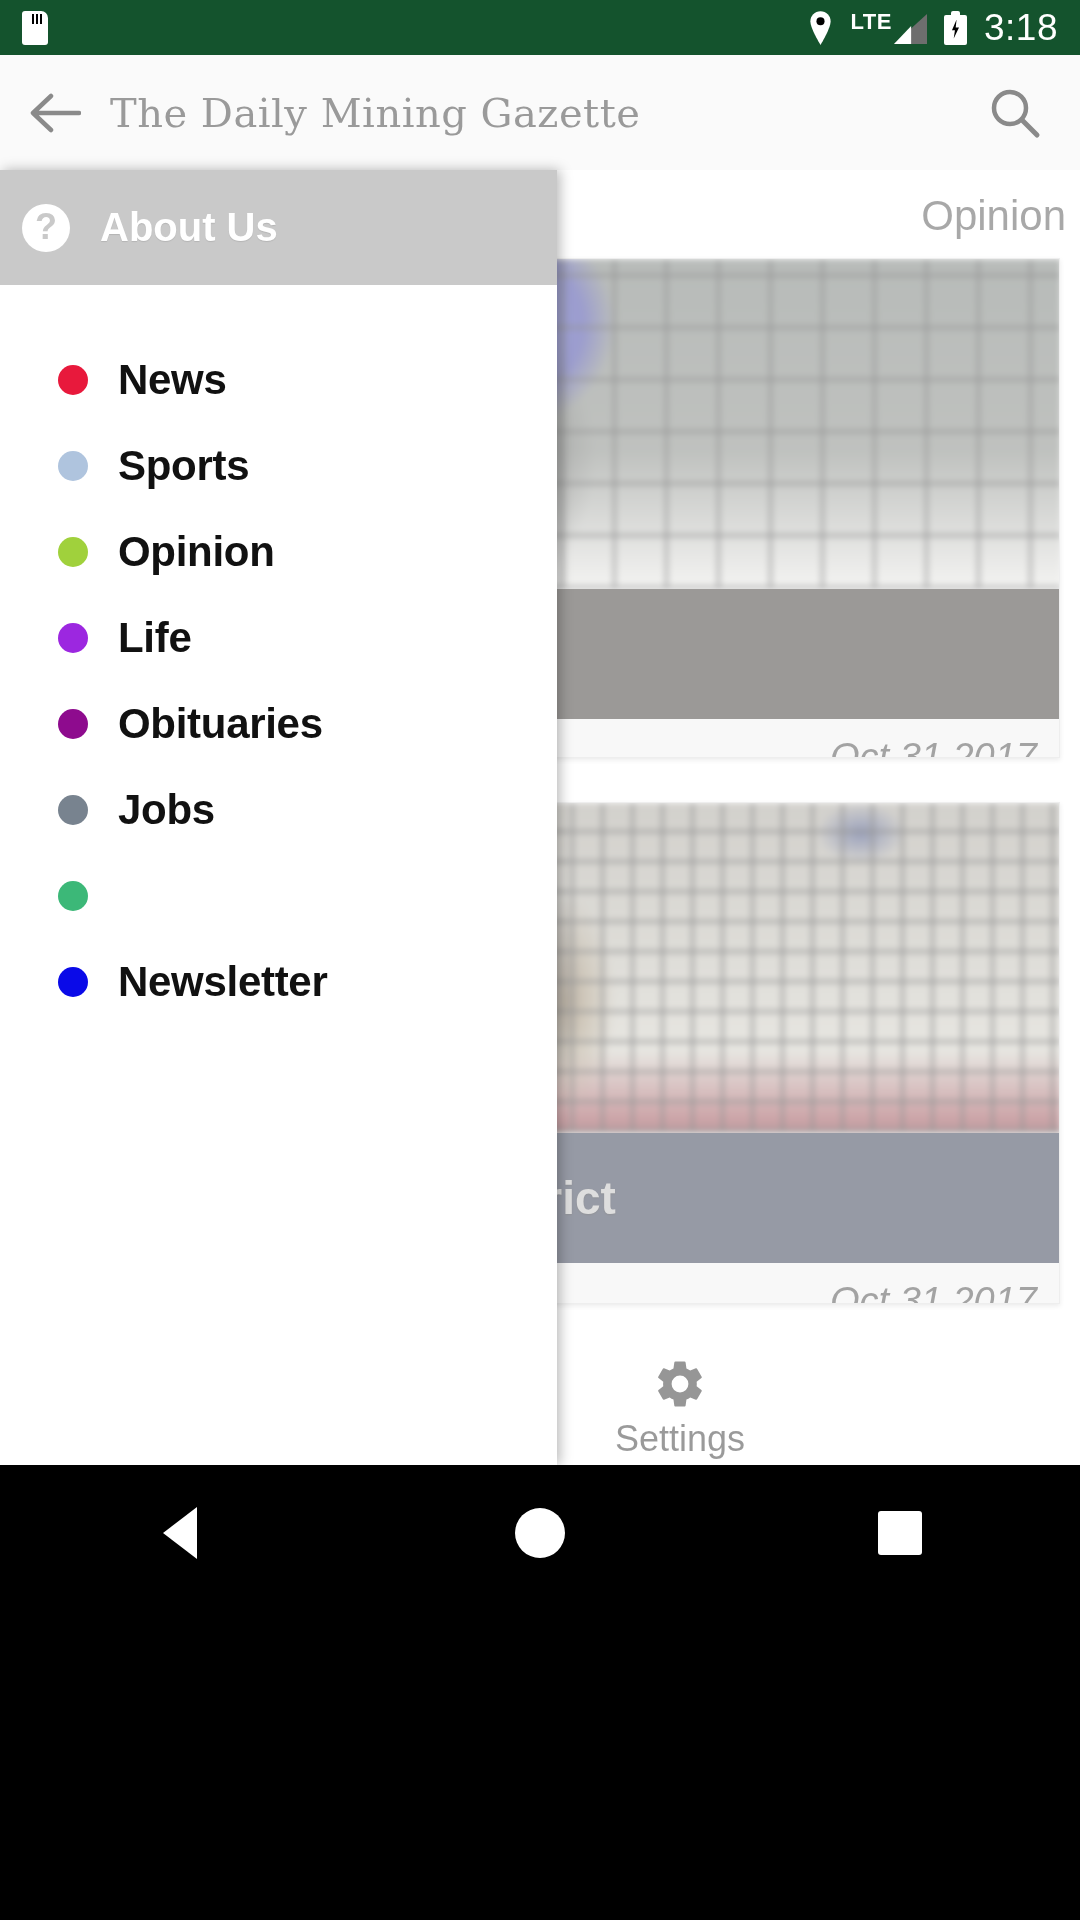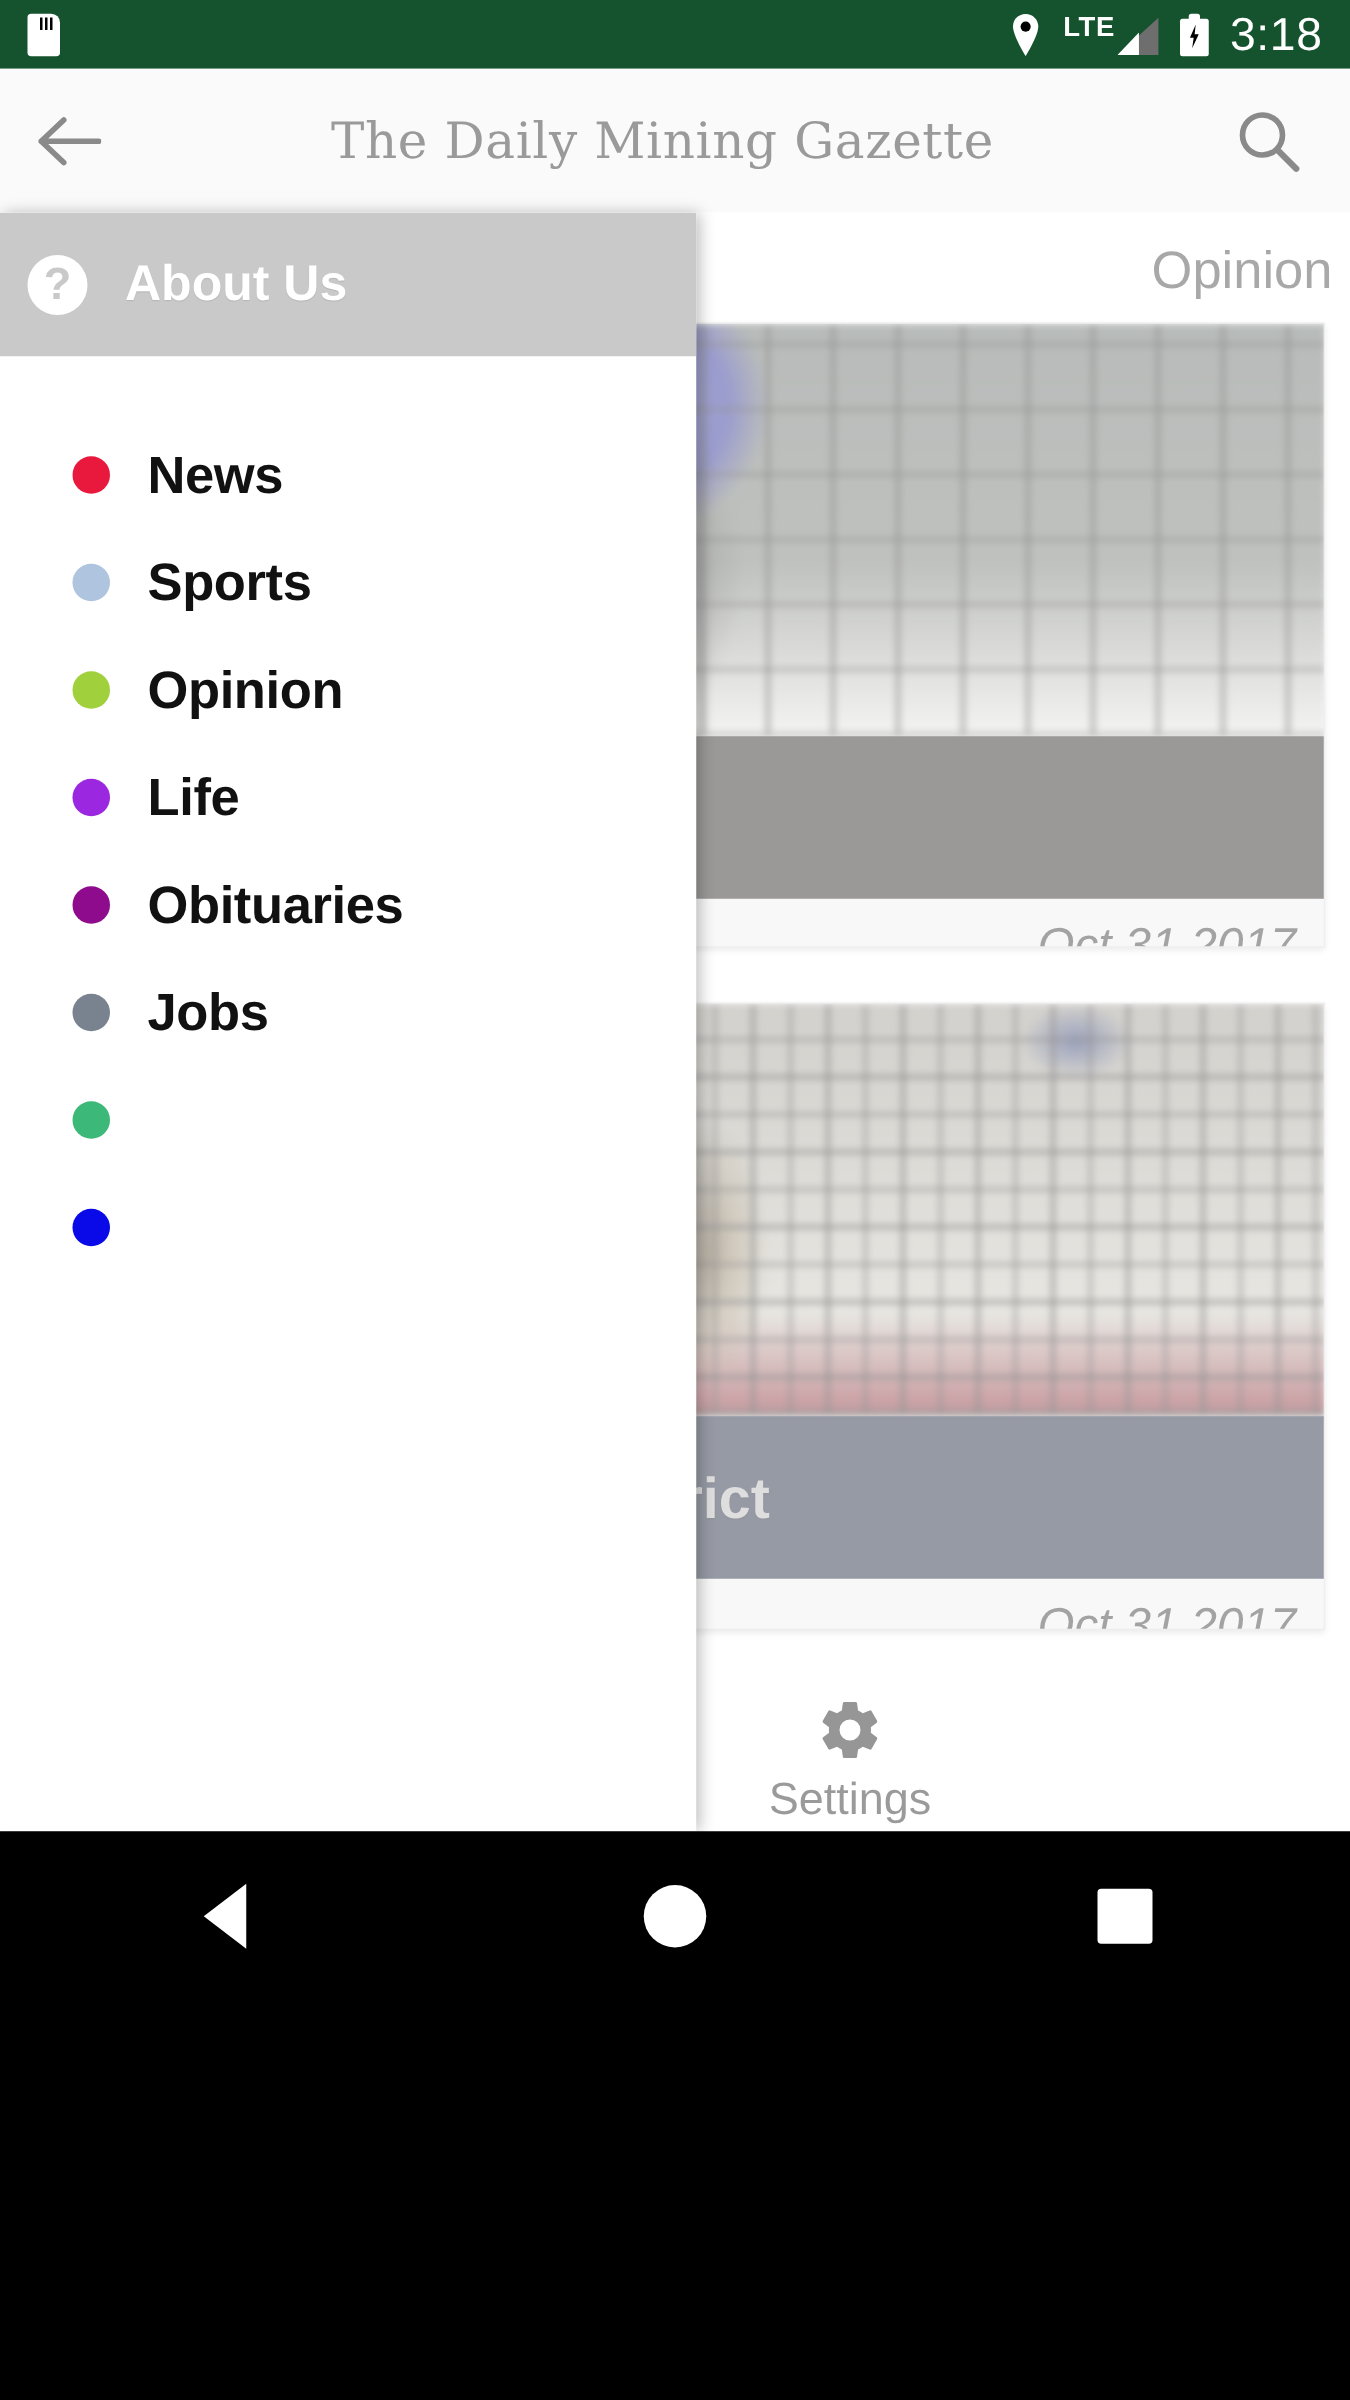--- a/index.html
+++ b/index.html
@@ -66,21 +66,21 @@
 
   
   .appbar {
     position:absolute; left:0; top:55px; width:1080px; height:115px;
     background:#fafafa; display:flex; align-items:center;
   }
   .appbar .backbtn {
     width:110px; height:115px; display:flex; align-items:center; justify-content:center;
   }
   .appbar .title {
-    flex:1; text-align:center;
+    flex:1; text-align:left;
     font-family:"DejaVu Serif", serif;
     font-size:40px; color:#9a9a9a;
     letter-spacing:0.5px; white-space:nowrap;
     font-weight:400;
   }
   .appbar .searchbtn {
     width:130px; height:115px; display:flex; align-items:center; justify-content:center;
   }
 
   
@@ -339,20 +339,21 @@
         </div>
         <div class="menu-item">
           <div class="dot" style="background: rgb(120, 131, 143);"></div>
           <div class="mlabel">Jobs</div>
         </div>
         <div class="menu-item">
           <div class="dot" style="background: rgb(60, 184, 120);"></div>
         </div>
         <div class="menu-item">
           <div class="dot" style="background: rgb(10, 10, 232);"></div>
+          <div class="mlabel">Newsletter</div>
         </div>
       </div>
   </div>
 
   <div class="navbar">
     <div class="slot">
       <div class="nav-back"></div>
     </div>
     <div class="slot">
       <div class="nav-home"></div>

